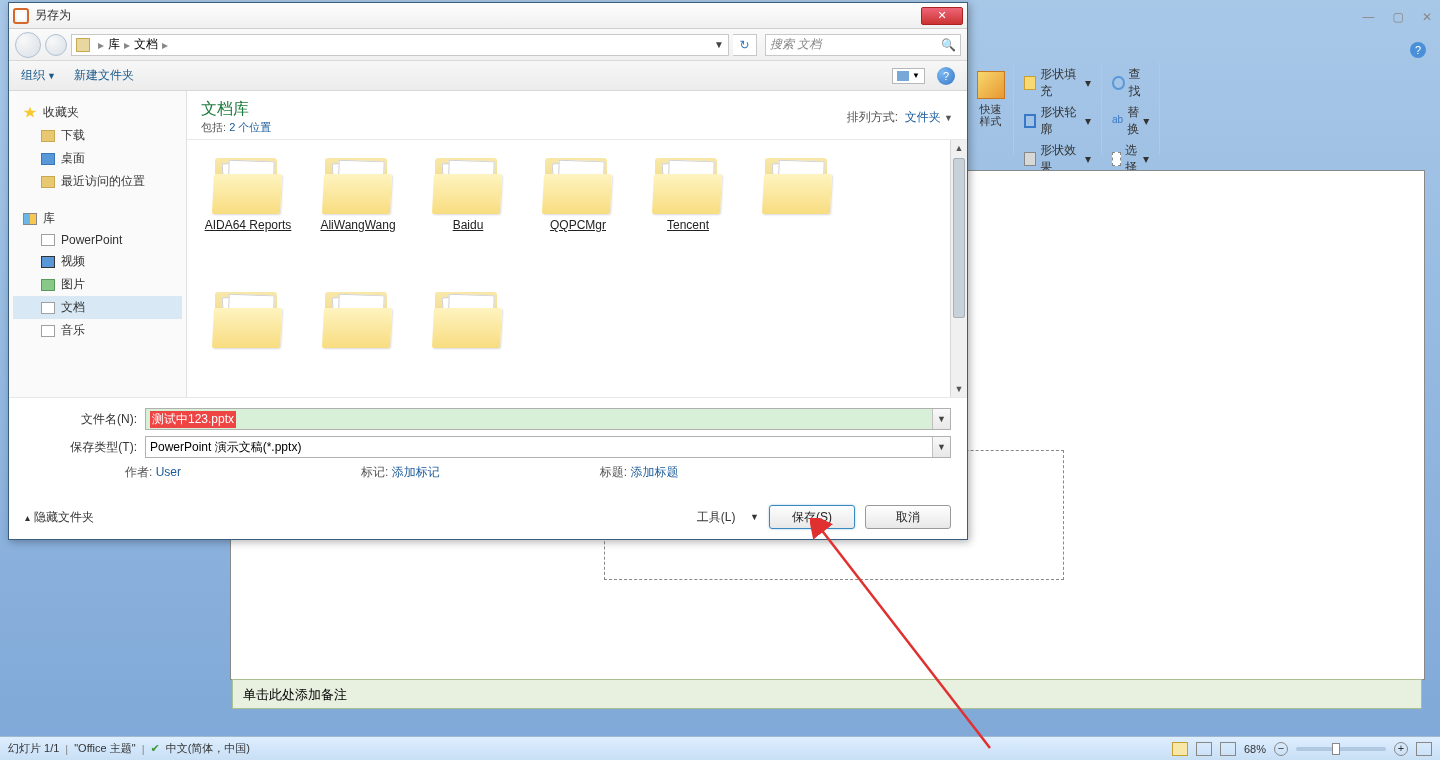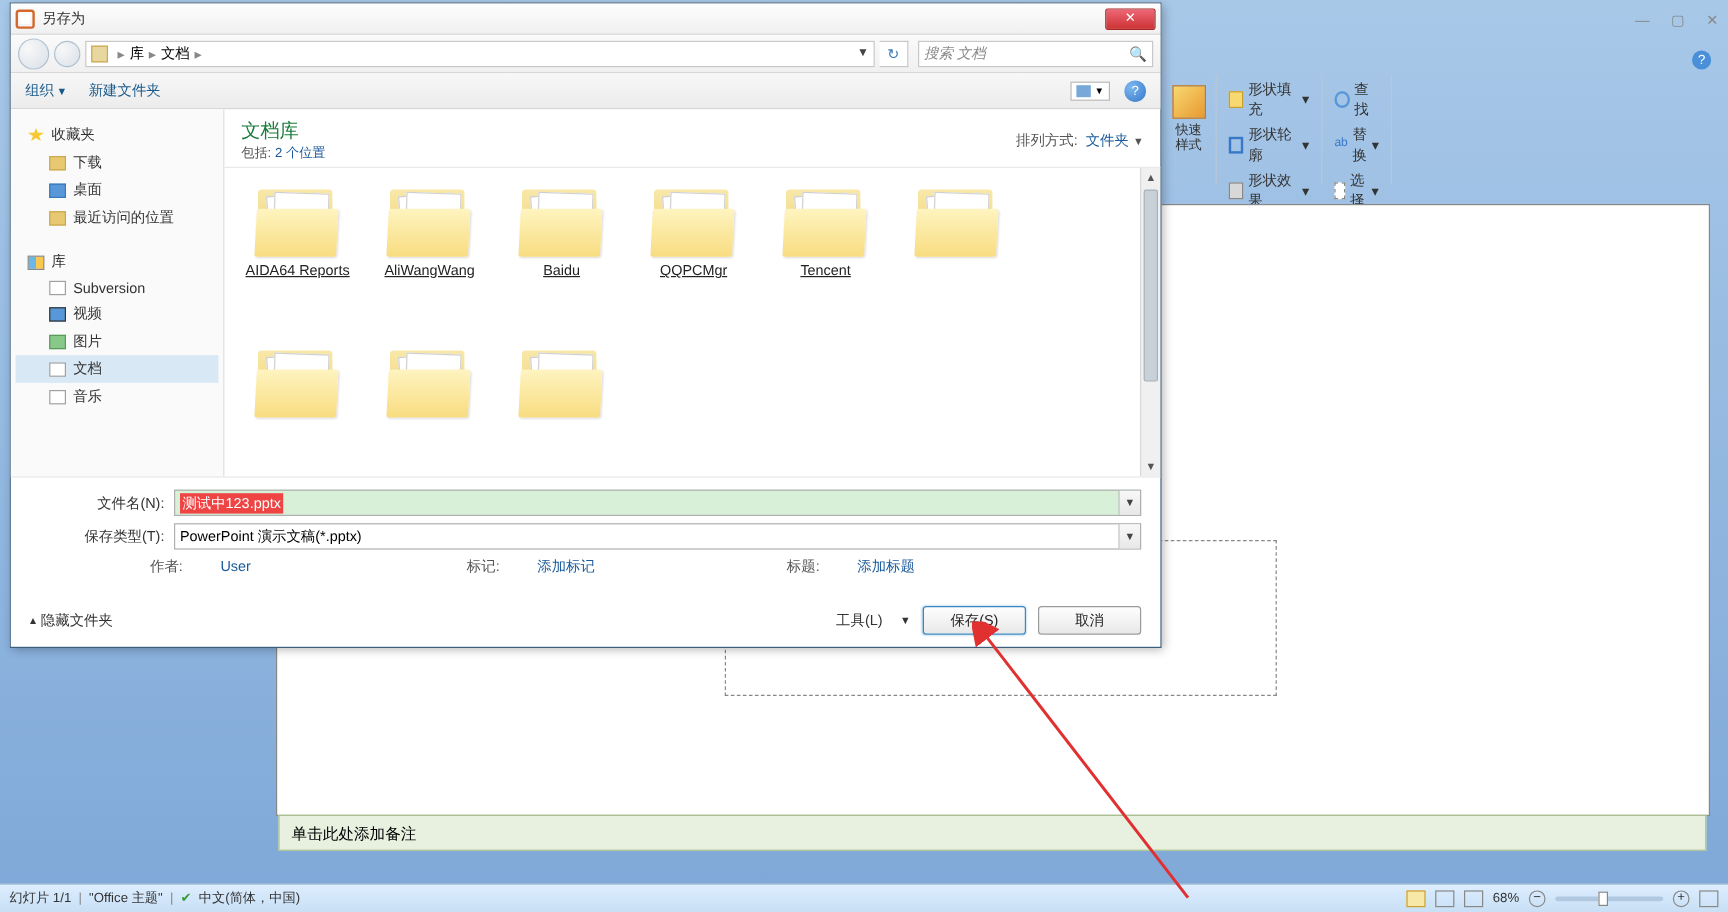--- a/index.html
+++ b/index.html
@@ -85,21 +85,21 @@
     .grid-scroll .arr { position: absolute; left: 0; right: 0; height: 16px; text-align: center; font-size: 9px; color: #555; line-height: 16px; }
 
     .dlg-bottom { border-top: 1px solid #e8e8e8; padding: 10px 16px 8px; }
     .form-row { display: flex; align-items: center; margin-bottom: 6px; }
     .form-label { width: 120px; text-align: right; padding-right: 8px; font-size: 12px; color: #333; }
     .combo { flex: 1; height: 22px; border: 1px solid #b0b0b0; background: #fff; display: flex; align-items: center; padding: 0 4px; position: relative; }
     .combo.filename { background: #d8f0d8; }
     .combo .selected-text { background: #ef4444; color: #fff; padding: 0 2px; }
     .combo .dd { position: absolute; right: 0; top: 0; bottom: 0; width: 18px; border-left: 1px solid #c0c0c0; background: linear-gradient(180deg, #f8f8f8, #e8e8e8); text-align: center; line-height: 20px; font-size: 9px; color: #444; }
     .meta-row { display: flex; gap: 40px; padding-left: 100px; margin-top: 4px; font-size: 12px; color: #555; }
-    .meta-row .link { color: #1a5a9a; margin-left: 28px; }
+    .meta-row .link { color: #1a5a9a; }
 
     .dlg-actions { display: flex; align-items: center; padding: 16px 16px 10px; }
     .hide-folders { display: flex; align-items: center; gap: 4px; font-size: 12px; color: #333; }
     .actions-right { margin-left: auto; display: flex; align-items: center; gap: 10px; }
     .tools { font-size: 12px; color: #333; display: flex; align-items: center; gap: 4px; }
     .btn { width: 86px; height: 24px; border: 1px solid #9a9a9a; background: linear-gradient(180deg, #fefefe 0%, #e8e8e8 100%); border-radius: 3px; font-size: 12px; color: #222; text-align: center; line-height: 22px; cursor: pointer; }
     .btn.primary { border: 1px solid #3a88c0; box-shadow: 0 0 2px rgba(60,140,200,0.6); }
 
     
     .arrow { position: absolute; top: 518px; left: 810px; width: 260px; height: 260px; pointer-events: none; }
@@ -230,21 +230,21 @@
             <span>最近访问的位置</span>
           </div>
       </div>
       <div class="sb-group">
         <div class="sb-header">
             <span class="sb-ico ico-lib"></span>
             <span>库</span>
           </div>
         <div class="sb-item">
             <span class="sb-ico ico-doc"></span>
-            <span>Subversion</span>
+            <span>PowerPoint</span>
           </div>
         <div class="sb-item">
             <span class="sb-ico ico-vid"></span>
             <span>视频</span>
           </div>
         <div class="sb-item">
             <span class="sb-ico ico-pic"></span>
             <span>图片</span>
           </div>
         <div class="sb-item sel">

